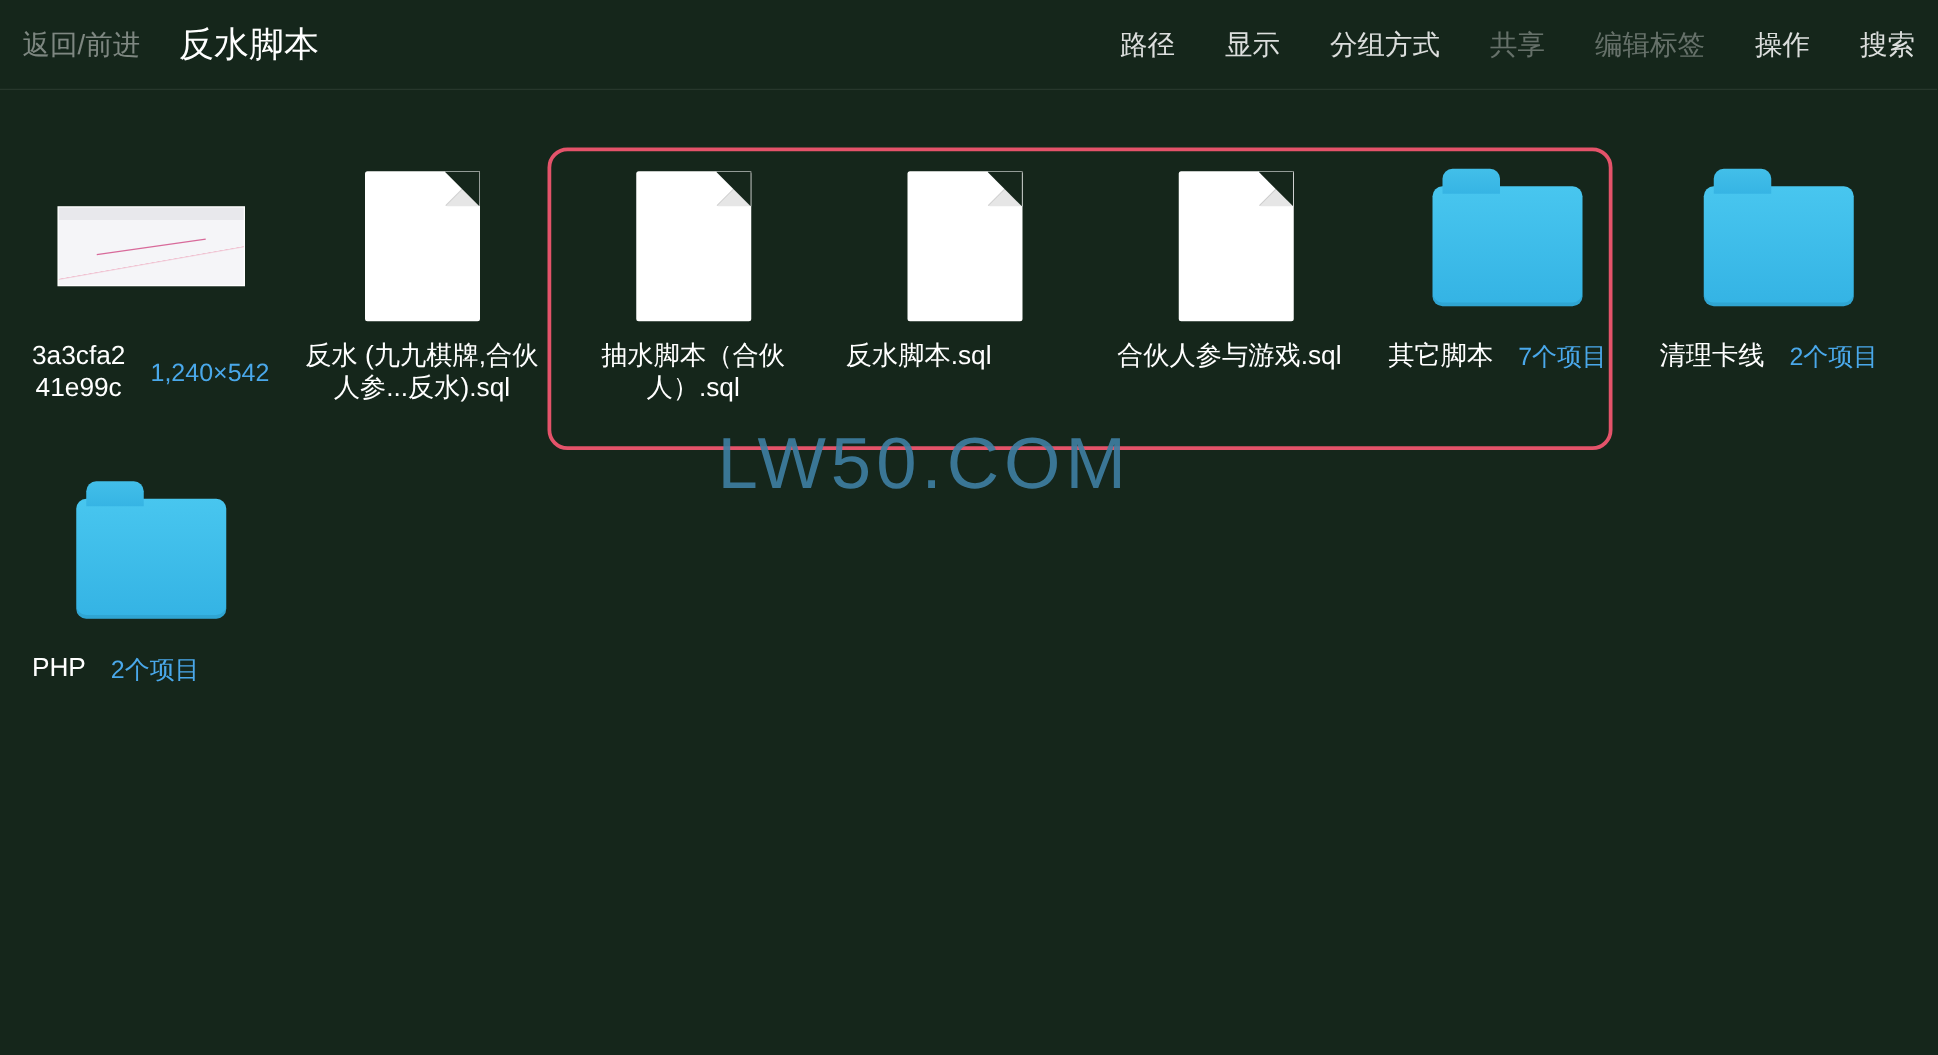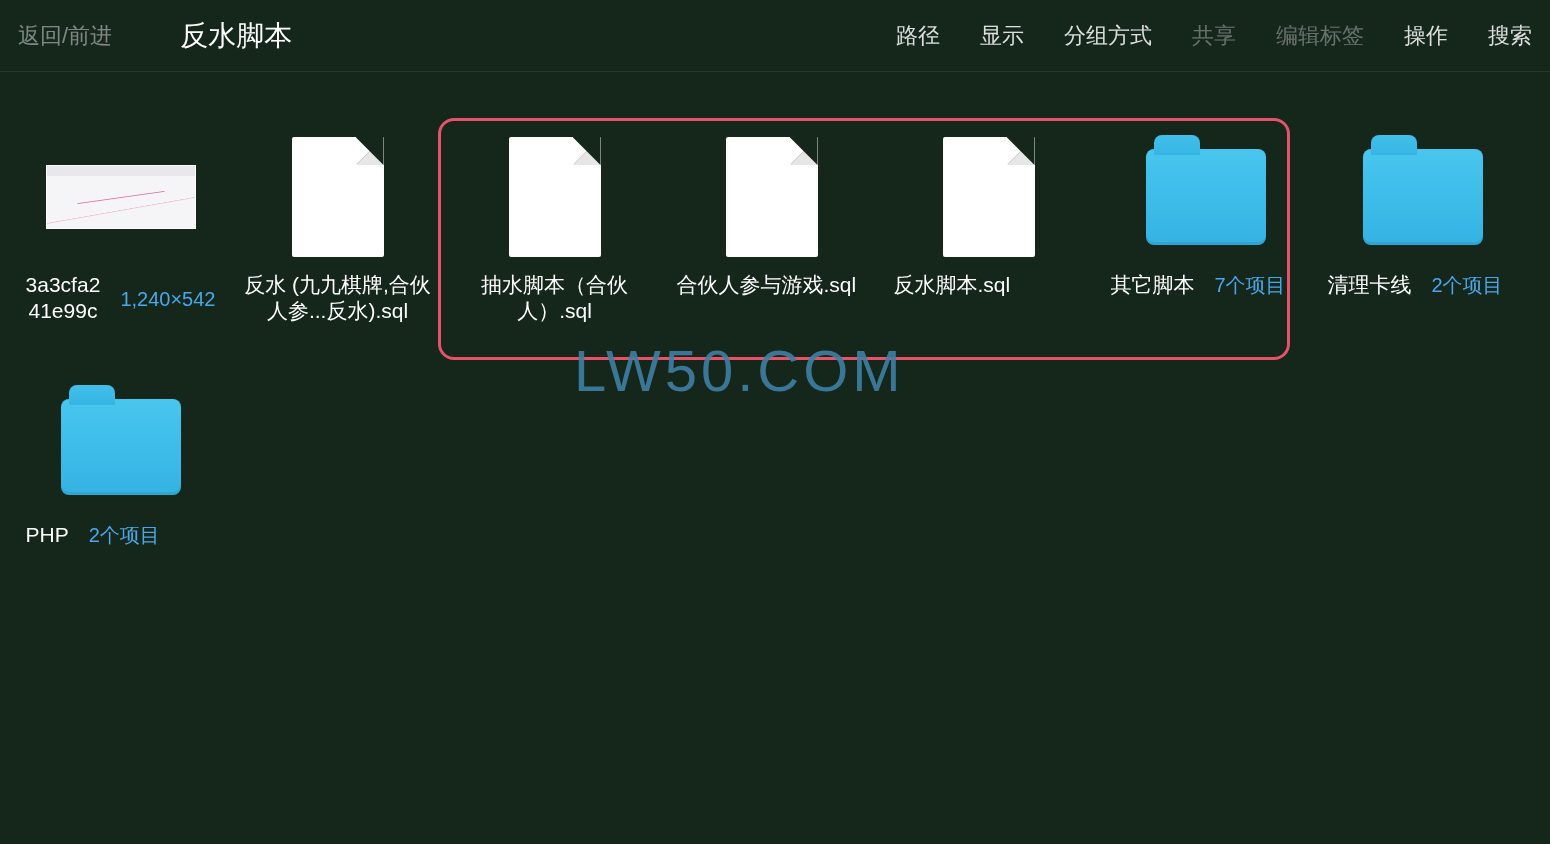--- a/index.html
+++ b/index.html
@@ -27,21 +27,20 @@
     }
     .nav-back-fwd {
       color: rgba(255,255,255,0.45);
       font-size: 22px;
       white-space: nowrap;
     }
     .page-title {
       color: #fff;
       font-size: 28px;
       font-weight: 500;
-      margin-left: 37px;
     }
     .topbar-right {
       position: absolute;
       right: 0;
       display: flex;
       align-items: flex-start;
       gap: 40px;
       padding-right: 18px;
     }
     .tb-item {
@@ -206,29 +205,29 @@
       </div>
       <div class="label-stack">
         <div class="fname">抽水脚本（合伙人）.sql</div>
       </div>
     </div>
     <div class="cell">
       <div class="thumb-box">
         <div class="file-doc"></div>
       </div>
       <div class="label-stack">
+        <div class="fname">反水脚本.sql</div>
+      </div>
+    </div>
+    <div class="cell">
+      <div class="thumb-box">
+        <div class="file-doc"></div>
+      </div>
+      <div class="label-stack">
         <div class="fname">合伙人参与游戏.sql</div>
-      </div>
-    </div>
-    <div class="cell">
-      <div class="thumb-box">
-        <div class="file-doc"></div>
-      </div>
-      <div class="label-stack">
-        <div class="fname">反水脚本.sql</div>
       </div>
     </div>
     <div class="cell">
       <div class="thumb-box">
         <div class="folder"></div>
       </div>
       <div class="label-stack">
         <div class="fname">其它脚本</div>
         <div class="fmeta">7个项目</div>
       </div>

